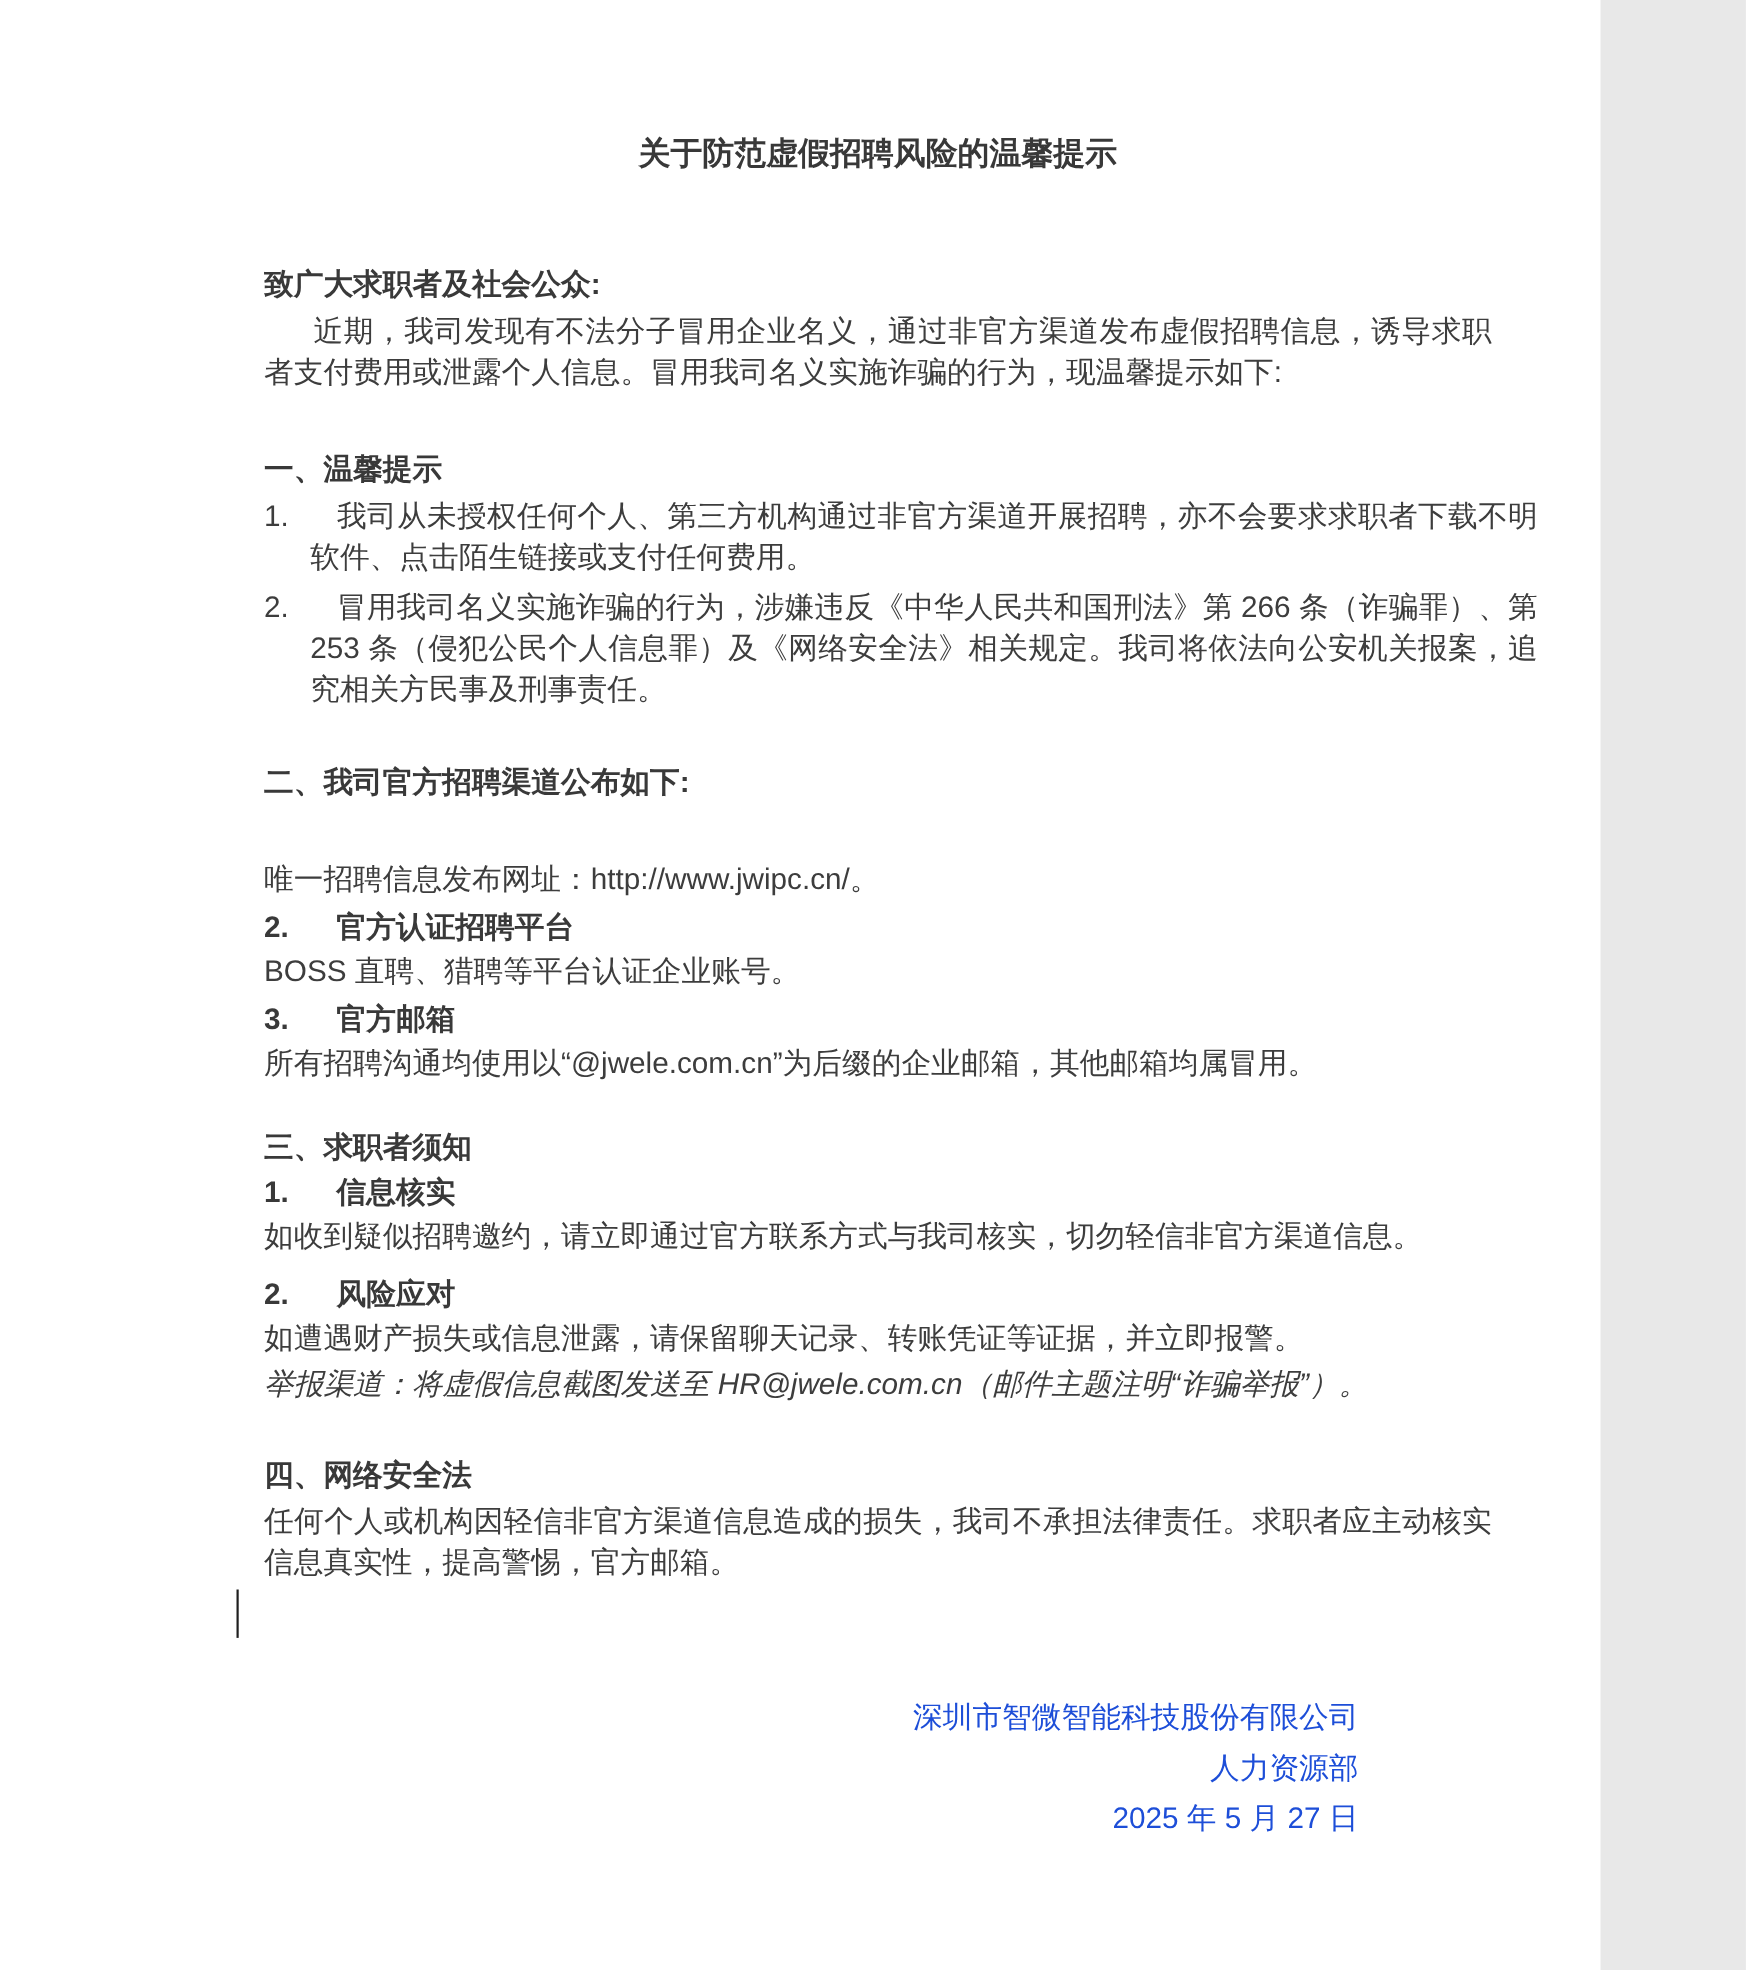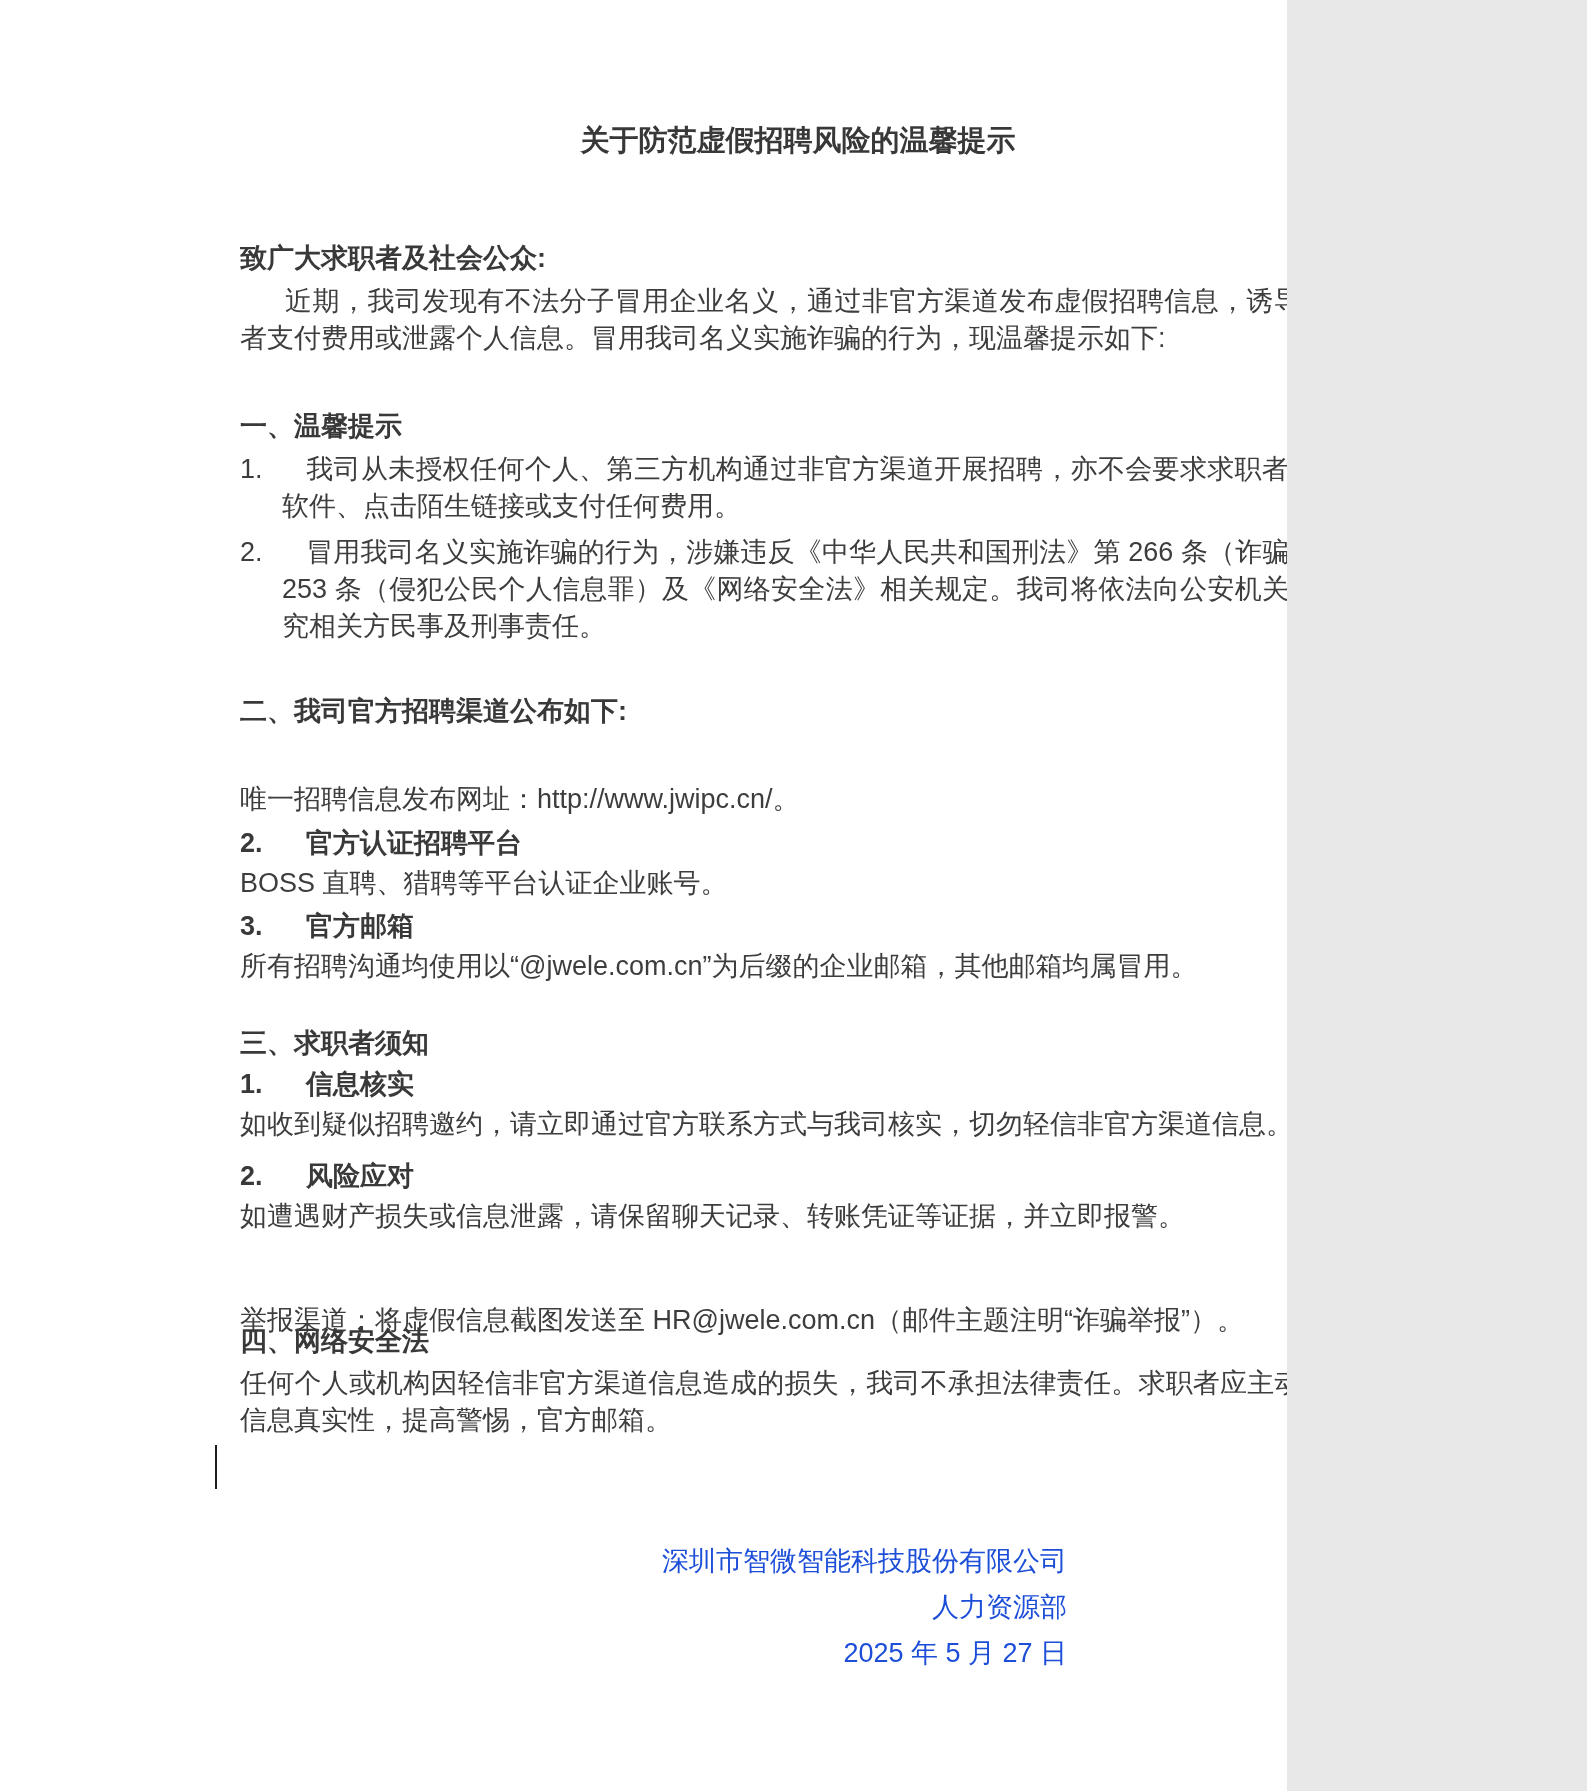--- a/index.html
+++ b/index.html
@@ -1,18 +1,18 @@
 <!DOCTYPE html>
 <html><head>
 <meta charset="utf-8">
 <style>
   html,body{margin:0;padding:0;background:#e8e8e8;}
   .page{
     position:relative;
-    width:1287px;height:1791px;
+    width:1455px;height:1791px;
     background:#ffffff;
     font-family:"Liberation Sans","DejaVu Sans",sans-serif;
     color:#3d3d3d;
     overflow:hidden;
   }
   .blk{position:absolute;left:240px;width:1116px;font-size:27px;line-height:37px;}
   .title{
     top:120px;text-align:center;font-weight:bold;font-size:29px;line-height:40px;
     color:#383838;
   }
@@ -40,21 +40,21 @@
   .b-s2i1b{top:781px;}
   .b-s2i2h{top:825px;}
   .b-s2i2b{top:865px;}
   .b-s2i3h{top:908px;}
   .b-s2i3b{top:948px;}
   .b-h3{top:1025px;}
   .b-s3i1h{top:1066px;}
   .b-s3i1b{top:1106px;}
   .b-s3i2h{top:1158px;}
   .b-s3i2b{top:1198px;}
-  .b-s3i2c{top:1302px;}
+  .b-s3i2c{top:1240px;font-style:italic;}
   .b-h4{top:1323px;}
   .b-s4b{top:1365px;}
 </style>
 </head>
 <body>
 
 <div class="page">
 
   <div class="blk title">关于防范虚假招聘风险的温馨提示</div>
 

